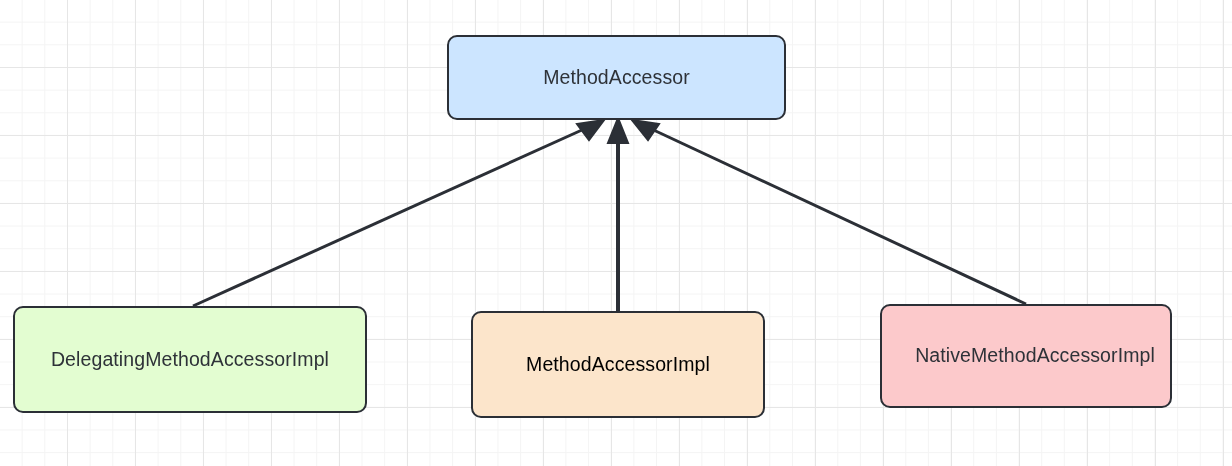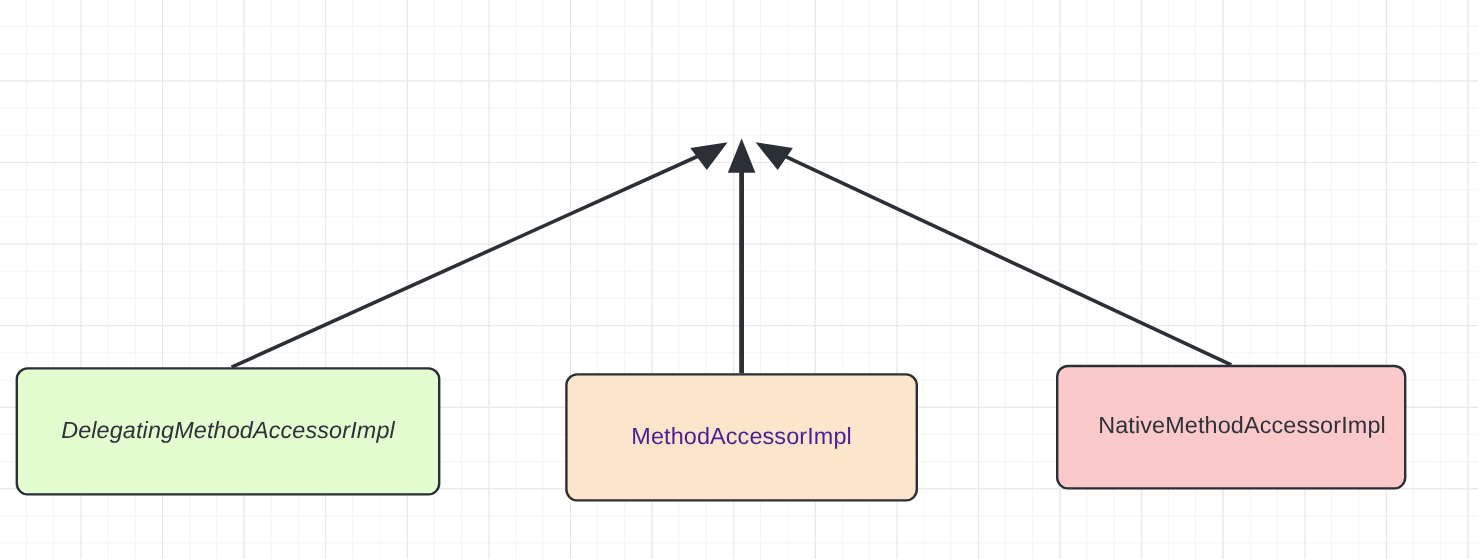--- a/index.html
+++ b/index.html
@@ -67,21 +67,20 @@
     top: 35px;
     width: 339px;
     height: 85px;
   }
 
   #node-delegating-method-accessor-impl {
     left: 13px;
     top: 306px;
     width: 354px;
     height: 107px;
-    font-style: italic;
   }
 
   #node-method-accessor-impl {
     left: 471px;
     top: 311px;
     width: 294px;
     height: 107px;
   }
 
   #node-native-method-accessor-impl {
@@ -108,26 +107,29 @@
       <line x1="618" y1="311" x2="618" y2="138" stroke="#2b2f36" stroke-width="4" stroke-linecap="butt"></line>
       <polygon points="618,118 608,143 628,143" fill="#2b2f36" stroke="#2b2f36" stroke-width="2" stroke-linejoin="miter"></polygon>
     </g>
 
     <g>
       <line x1="1026" y1="304" x2="645" y2="126" stroke="#2b2f36" stroke-width="3" stroke-linecap="butt"></line>
       <polygon points="632,120 659,124 648,140" fill="#2b2f36" stroke="#2b2f36" stroke-width="2" stroke-linejoin="miter"></polygon>
     </g>
   </svg>
 
+  <div class="class-node" id="node-method-accessor" style="left: 447px; top: 35px; width: 339px; height: 85px; background: rgb(204, 229, 255); border-color: rgb(43, 47, 54); color: rgb(46, 50, 56);">
+    <span>MethodAccessor</span>
+  </div>
 
   <div class="class-node" id="node-delegating-method-accessor-impl" style="left: 13px; top: 306px; width: 354px; height: 107px; background: rgb(227, 253, 209); border-color: rgb(43, 47, 54); color: rgb(46, 50, 56);">
     <span>DelegatingMethodAccessorImpl</span>
   </div>
 
-  <div class="class-node" id="node-method-accessor-impl" style="left: 471px; top: 311px; width: 294px; height: 107px; background: rgb(252, 229, 203); border-color: rgb(43, 47, 54); color: #4c1d95; text-align: right;">
+  <div class="class-node" id="node-method-accessor-impl" style="left: 471px; top: 311px; width: 294px; height: 107px; background: rgb(252, 229, 203); border-color: rgb(43, 47, 54); color: #000000; text-align: right;">
     <span>MethodAccessorImpl</span>
   </div>
 
   <div class="class-node" id="node-native-method-accessor-impl" style="left: 880px; top: 304px; width: 292px; height: 104px; background: rgb(252, 201, 203); border-color: rgb(43, 47, 54); color: rgb(46, 50, 56);">
     <span>NativeMethodAccessorImpl</span>
   </div>
 
 </div>
 
 </body></html>

